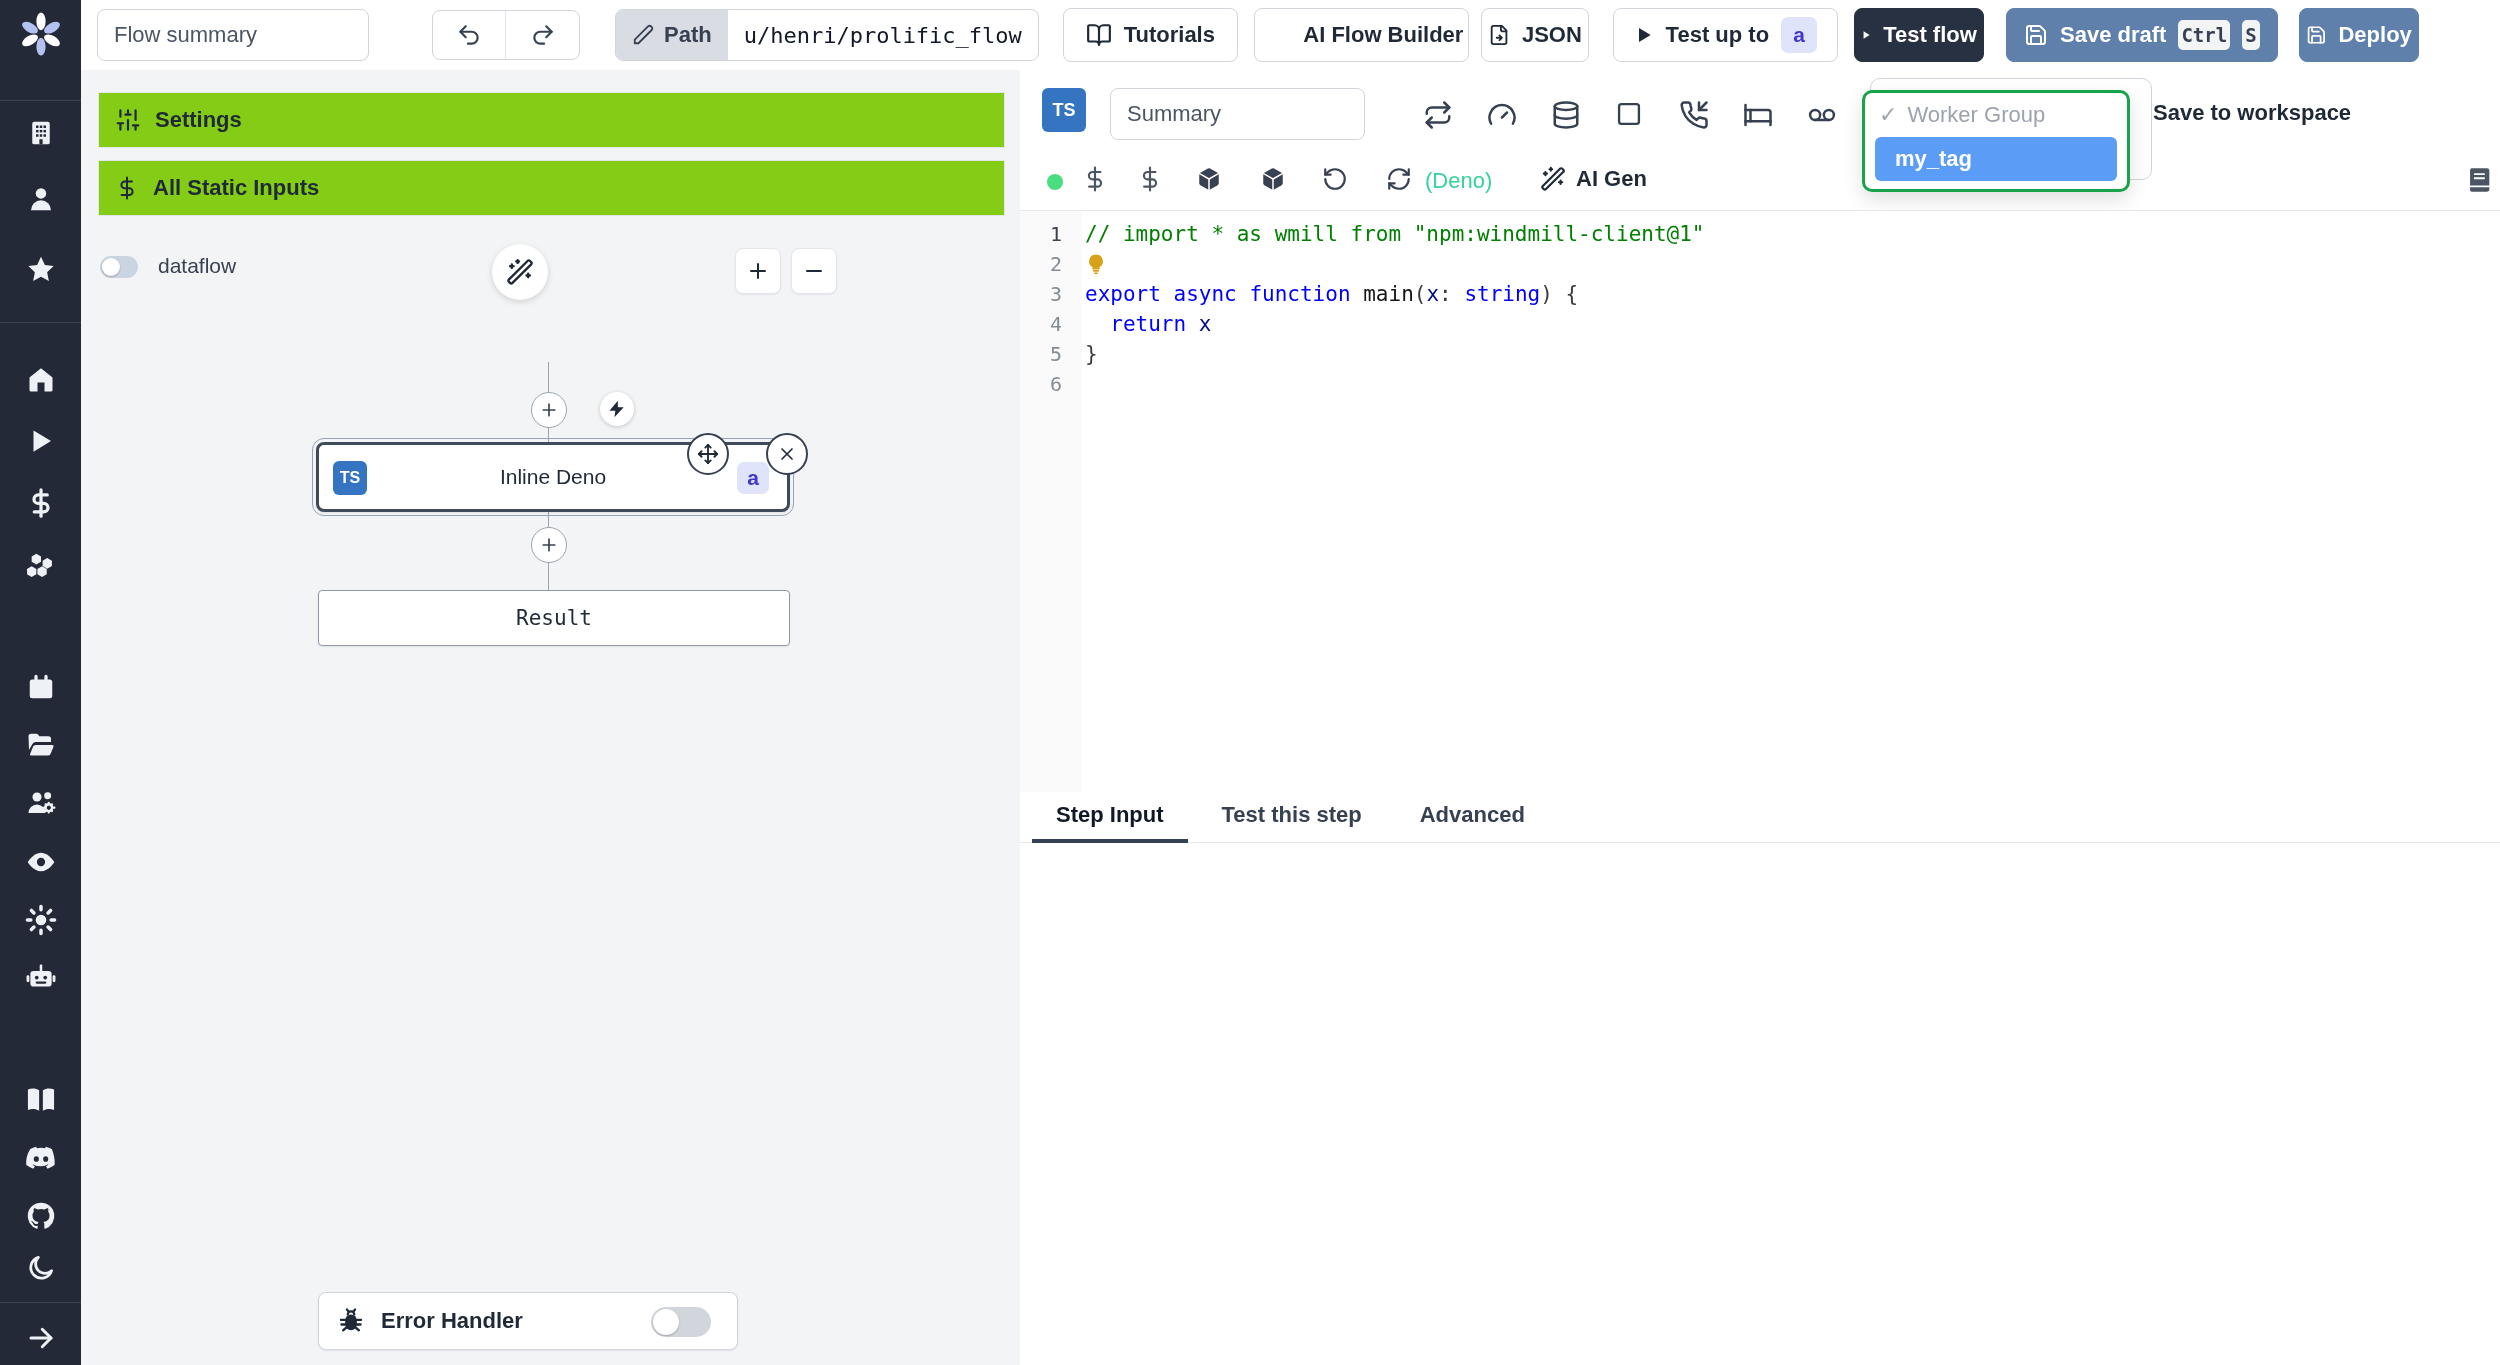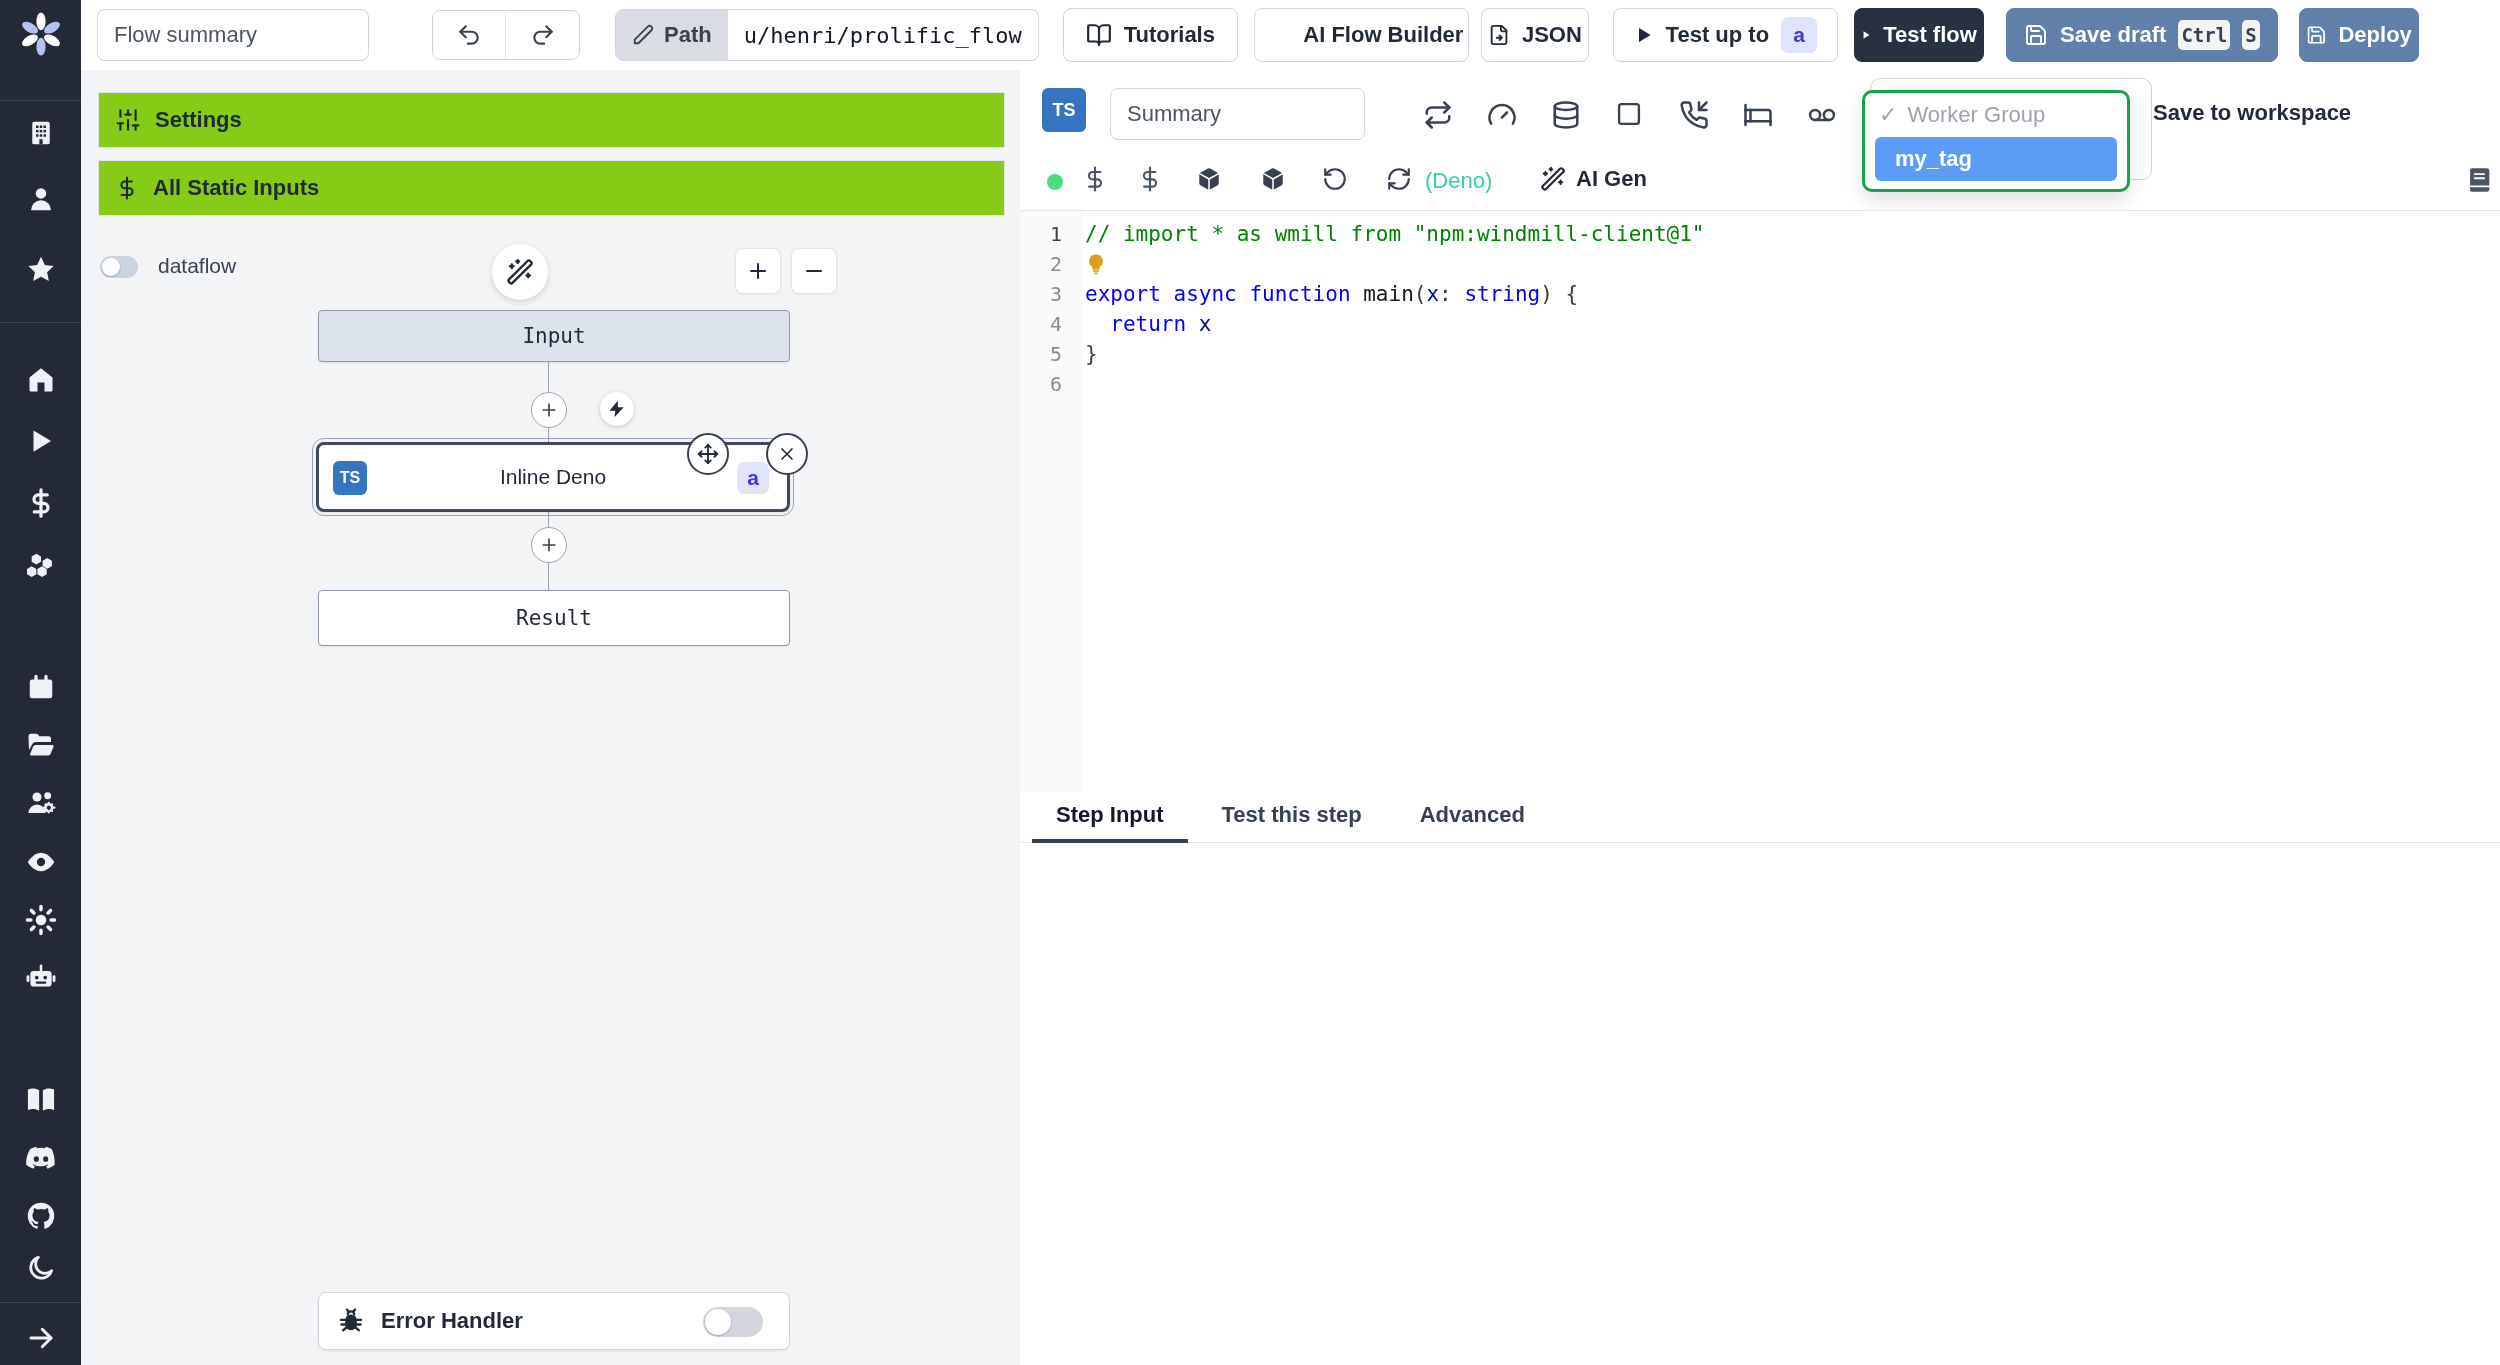--- a/index.html
+++ b/index.html
@@ -331,23 +331,20 @@
     </div>
     <div class="sq-btn" style="left:710px;top:178px;">
       <svg class="ic" width="24" height="24" viewBox="0 0 24 24">
           <path d="M5 12h14"></path>
         </svg>
     </div>
 
     <div class="edge" style="left:467px;top:292px;height:80px;"></div>
     <div class="edge" style="left:467px;top:442px;height:78px;"></div>
 
-    <div class="node mono" style="left:237px;top:240px;width:472px;height:52px;background:#dde3ec;border:1px solid #8e99ab;border-radius:4px;">
-      <span>Input</span>
-    </div>
 
     <div class="round-btn" style="left:450px;top:322px;width:34px;height:34px;border:1px solid #9ca3af;color:#374151;">
       <svg class="ic" width="20" height="20" viewBox="0 0 24 24">
           <path d="M5 12h14M12 5v14"></path>
         </svg>
     </div>
     <div class="round-btn" style="left:519px;top:322px;width:34px;height:34px;box-shadow:0 1px 4px rgba(0,0,0,.2);color:#1f2937;">
       <svg class="ic" width="20" height="20" viewBox="0 0 24 24">
           <path class="f" d="M13 2 3 14h7l-1 8L20 10h-7Z"></path>
         </svg>
@@ -373,21 +370,21 @@
     <div class="round-btn" style="left:450px;top:457px;width:34px;height:34px;border:1px solid #9ca3af;color:#374151;">
       <svg class="ic" width="20" height="20" viewBox="0 0 24 24">
           <path d="M5 12h14M12 5v14"></path>
         </svg>
     </div>
 
     <div class="node mono" style="left:237px;top:520px;width:472px;height:56px;background:#fff;border:1px solid #8e99ab;border-radius:4px;">
       <span>Result</span>
     </div>
 
-    <div class="node" style="left:237px;top:1222px;width:472px;height:58px;background:#fff;border:1px solid #d1d5db;border-radius:8px;justify-content:flex-start;padding:0 18px;gap:16px;">
+    <div class="node" style="left:237px;top:1222px;width:420px;height:58px;background:#fff;border:1px solid #d1d5db;border-radius:8px;justify-content:flex-start;padding:0 18px;gap:16px;">
       <svg class="ic" width="28" height="28" viewBox="0 0 24 24" style="color:#1f2937;">
         <path d="m8.5 2.2 1.4 1.6M15.5 2.2l-1.4 1.6"></path>
         <path d="M9.2 6.5a2.8 2.8 0 0 1 5.6 0"></path>
         <rect class="f" x="7" y="6.5" width="10" height="13.5" rx="5"></rect>
         <path d="M7 11H3.4M7 15H3.8M7.6 18l-2.4 2M17 11h3.6M17 15h3.2M16.4 18l2.4 2"></path>
       </svg>
       <span style="font-weight:700;font-size:22px;color:#1f2937;">Error Handler</span>
       <div class="toggle" style="position:absolute;right:26px;top:14px;width:60px;height:30px;background:#d2d6dc;">
         <span class="knob" style="width:26px;height:26px;"></span>
       </div>

